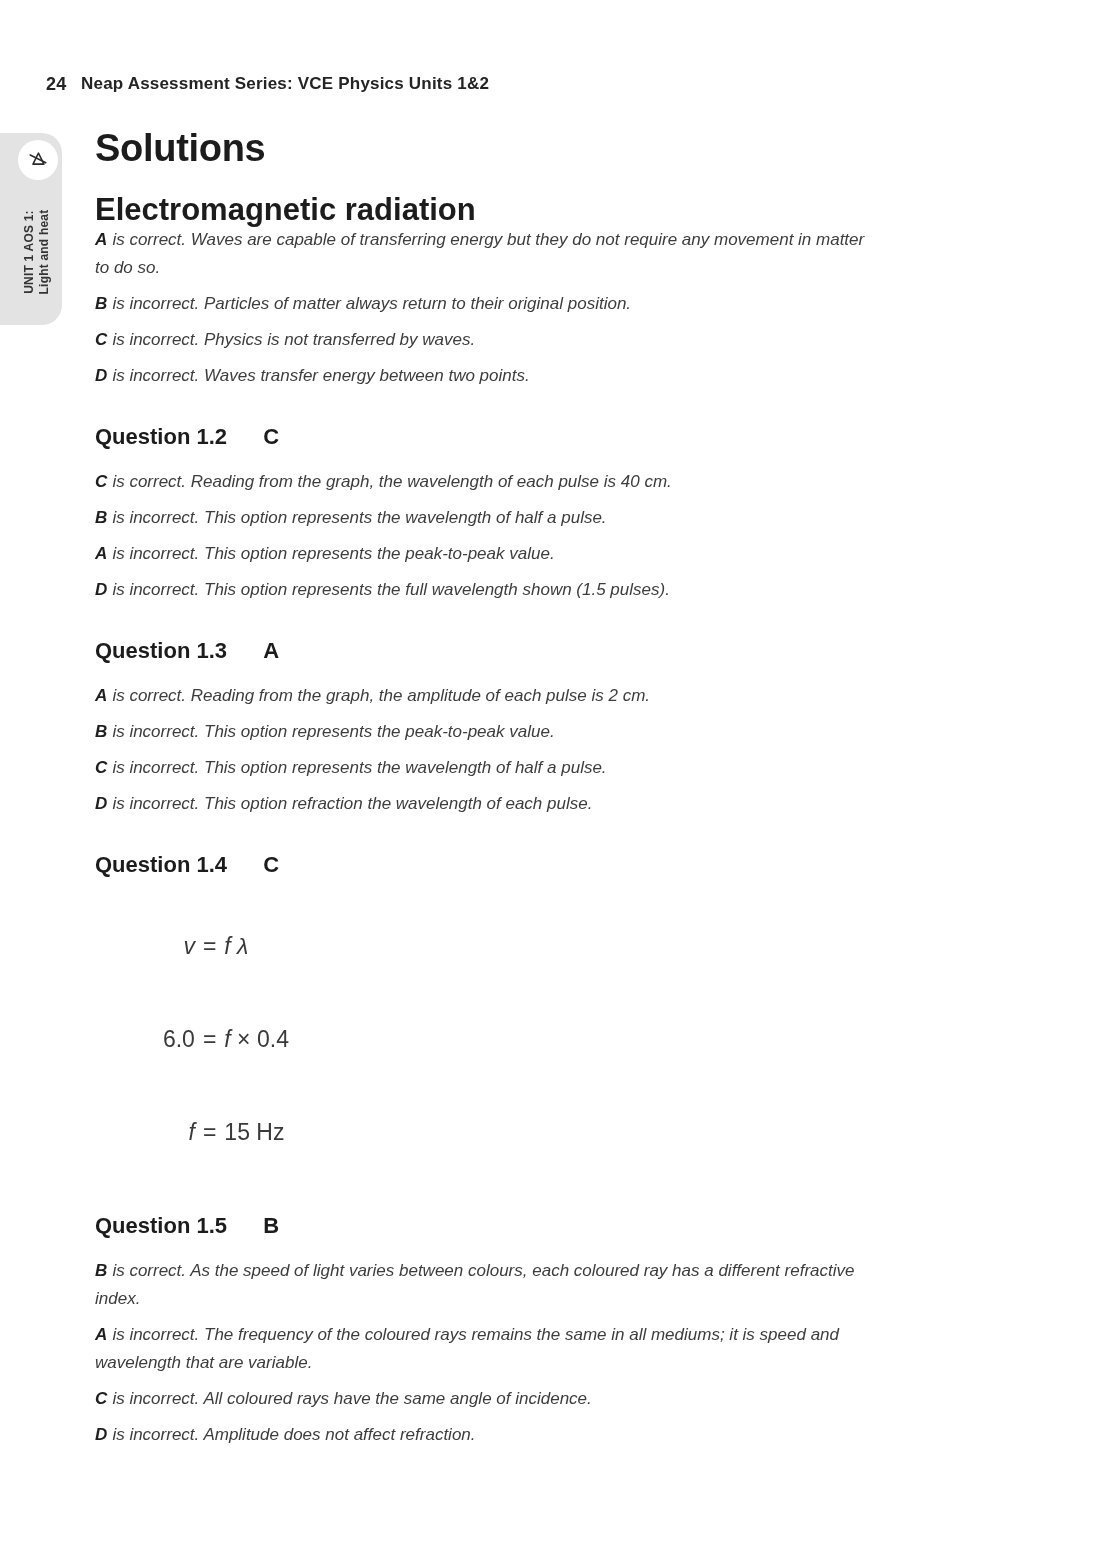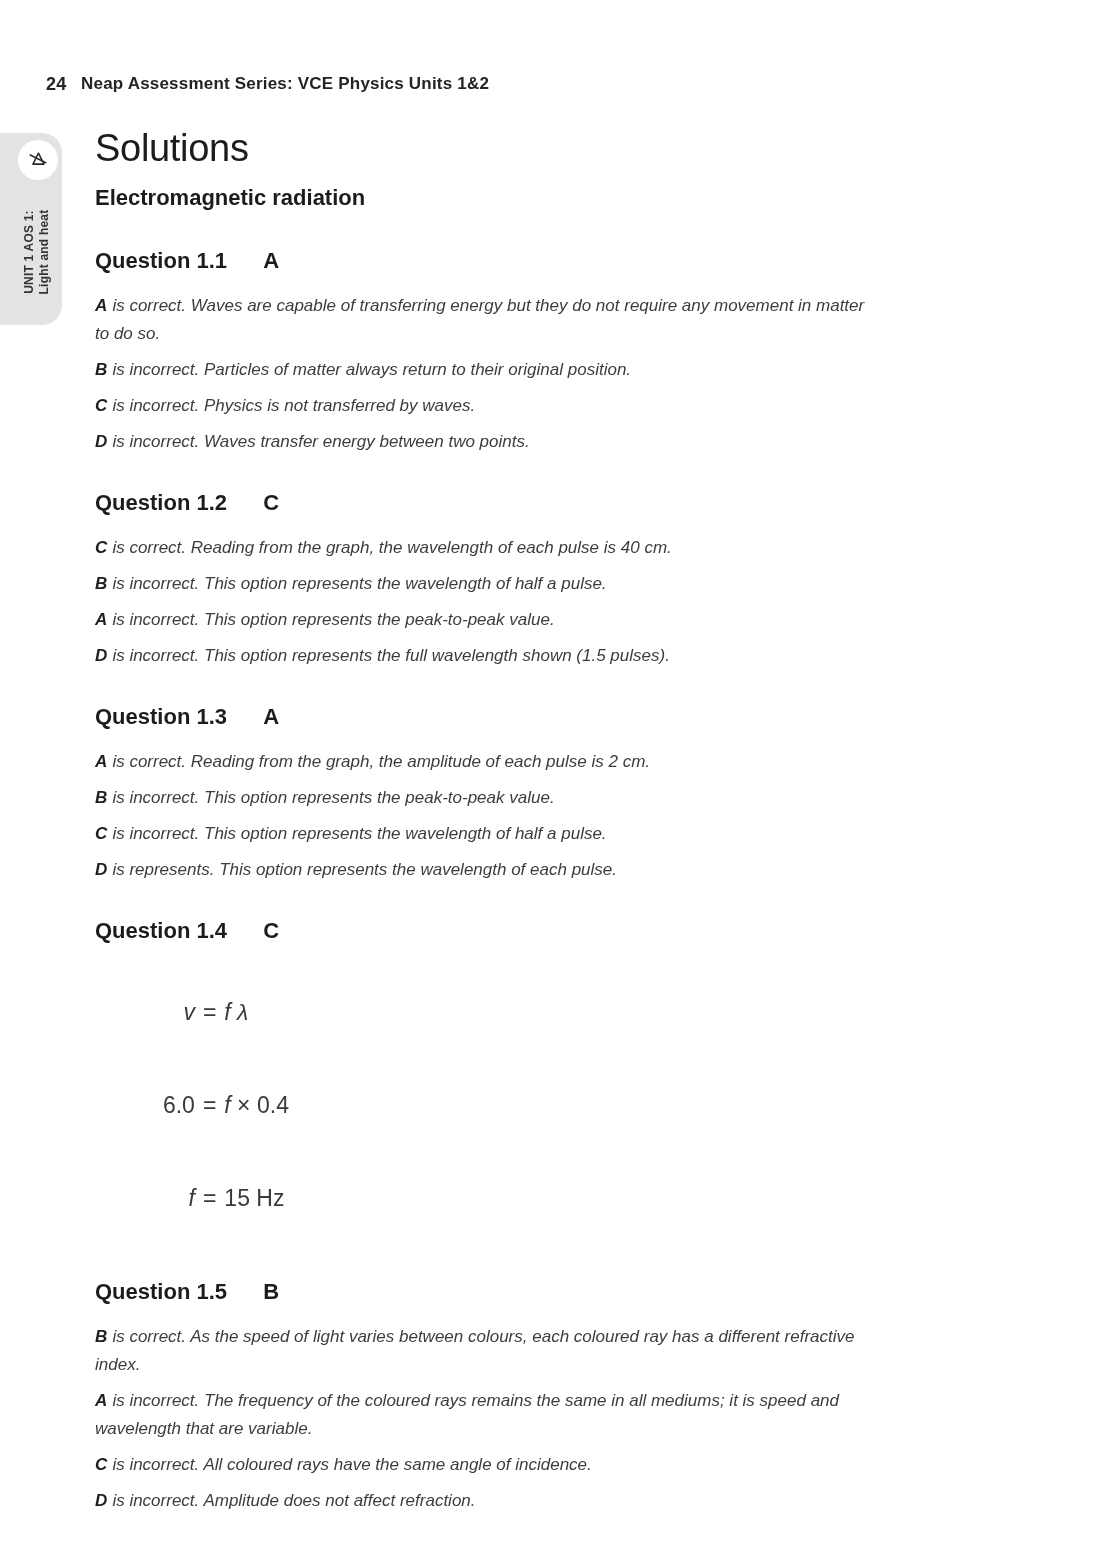--- a/index.html
+++ b/index.html
@@ -21,22 +21,22 @@
     background:#ffffff;display:flex;align-items:center;justify-content:center;
   }
   .tab-text{
     position:absolute;left:-20px;top:103px;width:116px;height:32px;
     transform:rotate(-90deg);transform-origin:center;
     font-size:12px;line-height:15px;font-weight:700;color:#333333;
     text-align:center;white-space:nowrap;letter-spacing:.2px;
   }
   
   .content{position:absolute;left:95px;top:126px;width:880px;color:#3d3d3d;}
-  h1{margin:0;font-size:38px;line-height:44px;font-weight:400;color:#1c1c1c;letter-spacing:-.3px;}
-  h2{margin:12px 0 0 0;font-size:22px;line-height:32px;font-weight:800;color:#1c1c1c;}
+  h1{margin:0;font-size:38px;line-height:44px;font-weight:700;color:#1c1c1c;letter-spacing:-.3px;}
+  h2{margin:24px 0 0 0;font-size:31px;line-height:32px;font-weight:800;color:#1c1c1c;}
   h3{margin:34px 0 18px 0;font-size:22px;line-height:26px;font-weight:800;color:#1c1c1c;}
   h3 .q-answer{margin-left:30px;}
   p.expl{max-width:785px;margin:0 0 8px 0;font-size:17px;line-height:28px;color:#3d3d3d;font-style:italic;}
   p.expl .lead{font-weight:700;color:#1f1f1f;margin-right:.3em;}
   
   .math{margin:22px 0 0 0;font-size:23px;color:#3a3a3a;}
   .eq-line{line-height:31px;white-space:pre-wrap;}
   .eq-lhs{display:inline-block;width:36px;text-align:right;}
   .eq-sign{margin:0 8px;}
   .i{font-style:italic;}
@@ -64,24 +64,20 @@
       <div>UNIT 1 AOS 1:</div>
       <div>Light and heat</div>
     </div>
   </div>
 
   <div class="content">
     <h1>Solutions</h1>
     <h2>Electromagnetic radiation</h2>
 
     <section>
-      <h3>
-        <span class="q-label">Question 1.1</span>
-        <span class="q-answer">A</span>
-      </h3>
       <p class="expl">
         <span class="lead">A</span><span>is correct. Waves are capable of transferring energy but they do not require any movement in matter to do so.</span>
       </p>
       <p class="expl">
         <span class="lead">B</span><span>is incorrect. Particles of matter always return to their original position.</span>
       </p>
       <p class="expl">
         <span class="lead">C</span><span>is incorrect. Physics is not transferred by waves.</span>
       </p>
       <p class="expl">
@@ -116,21 +112,21 @@
       <p class="expl">
         <span class="lead">A</span><span>is correct. Reading from the graph, the amplitude of each pulse is 2 cm.</span>
       </p>
       <p class="expl">
         <span class="lead">B</span><span>is incorrect. This option represents the peak-to-peak value.</span>
       </p>
       <p class="expl">
         <span class="lead">C</span><span>is incorrect. This option represents the wavelength of half a pulse.</span>
       </p>
       <p class="expl">
-        <span class="lead">D</span><span>is represents. This option represents the wavelength of each pulse.</span>
+        <span class="lead">D</span><span>is incorrect. This option refraction the wavelength of each pulse.</span>
       </p>
     </section>
 
     <section>
       <h3>
         <span class="q-label">Question 1.4</span>
         <span class="q-answer">C</span>
       </h3>
       <div class="math">
         <div class="eq-line">

